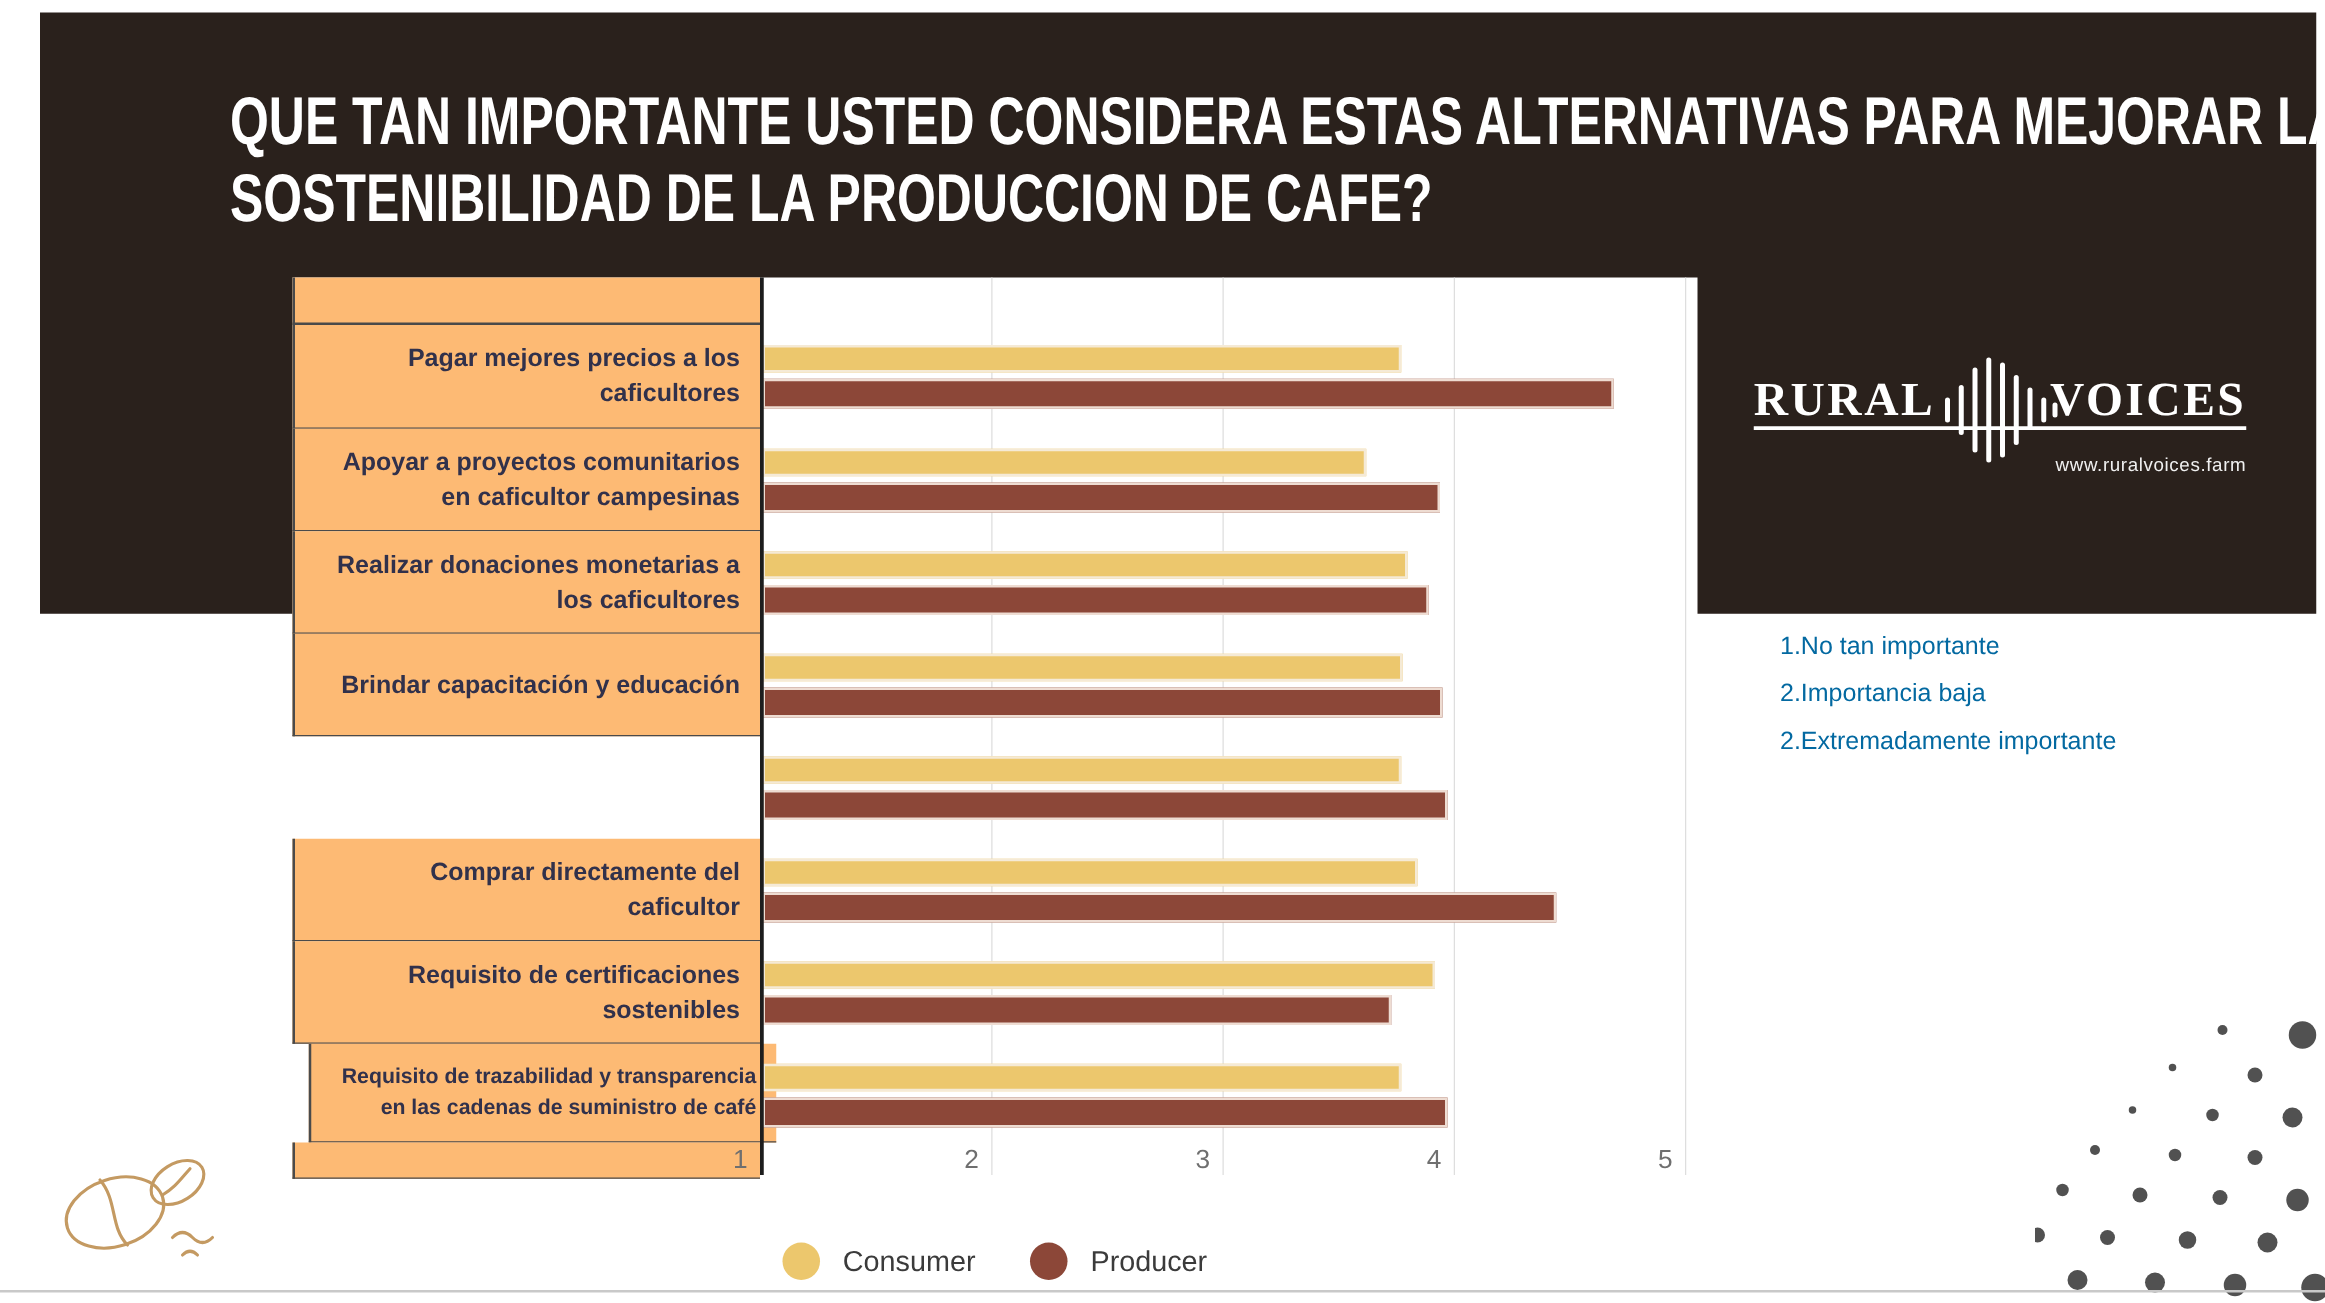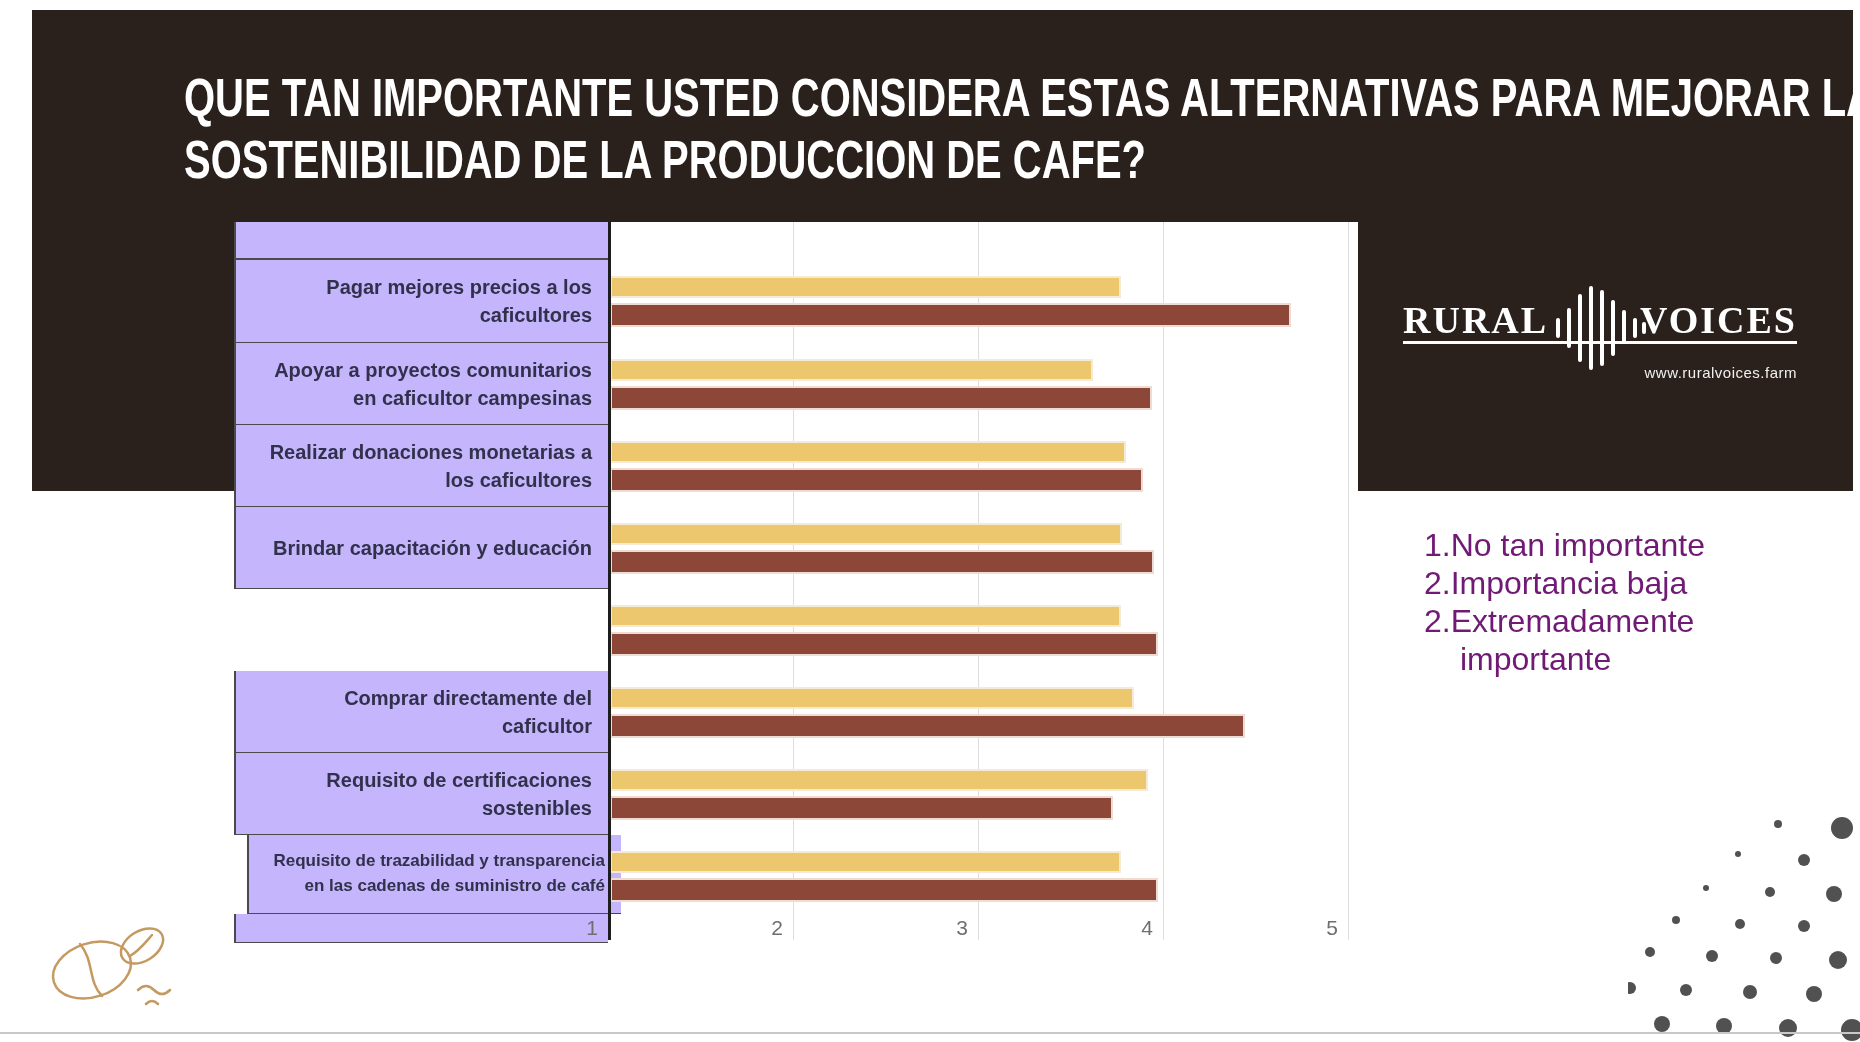--- a/index.html
+++ b/index.html
@@ -9,21 +9,21 @@
   .dark-block{position:absolute;left:32px;top:10px;width:1821px;height:481px;background:#2a211c;}
   .title{position:absolute;left:152px;top:56px;color:#ffffff;}
   .title-line{display:block;white-space:nowrap;font-weight:bold;font-size:54px;line-height:62px;
               transform:scaleX(0.74);transform-origin:left center;letter-spacing:0;}
   
   .chart-panel{position:absolute;left:234px;top:222px;width:1124px;height:721px;background:#ffffff;}
   .vline{position:absolute;top:0;height:718px;}
   .vline.axis{width:3px;background:#1d1d1d;}
   .vline.grid{width:1px;background:#dedede;}
   .trow{position:absolute;left:0;width:374px;box-sizing:border-box;
-        border-left:2px solid #4a4a4a;border-bottom:1px solid #4a4a4a;background:#c4b5fd;}
+        border-left:2px solid #4a4a4a;border-bottom:1px solid #4a4a4a;background:#fdba74;}
   .trow.header{border-bottom:2px solid #4a4a4a;}
   .cat-label{display:flex;height:100%;align-items:center;justify-content:flex-end;
              text-align:right;padding:0 16px 0 14px;color:#31314b;font-weight:bold;
              font-size:20px;line-height:1.4;}
   .cat-label.small{font-size:17px;line-height:1.45;}
   .bar{position:absolute;box-sizing:border-box;}
   .bar.consumer{border:2px solid #f5ead6;}
   .bar.producer{border:2px solid #eedcd2;}
   .tick{position:absolute;width:40px;text-align:right;font-size:21px;color:#6f6f6f;}
   
@@ -34,22 +34,22 @@
   .legend-label{font-size:23px;color:#3b3b3b;}
   
   .logo{position:absolute;left:1403px;top:298px;width:394px;color:#ffffff;}
   .logo-row{position:relative;display:flex;justify-content:space-between;align-items:baseline;
             font-family:"Liberation Serif",serif;font-weight:bold;font-size:38px;letter-spacing:2px;
             padding-bottom:10px;}
   .logo-line{position:absolute;left:0;right:0;bottom:8px;height:3px;background:#ffffff;}
   .logo-wave{position:absolute;left:50%;transform:translateX(-50%);bottom:-24px;}
   .logo-url{margin-top:12px;text-align:right;font-size:15px;color:#f0f0f0;letter-spacing:0.5px;}
   
-  .scale-list{position:absolute;left:1424px;top:526px;width:304px;color:#701a75;
-              font-size:32px;line-height:38px;}
+  .scale-list{position:absolute;left:1424px;top:498px;width:304px;color:#0369a1;
+              font-size:20px;line-height:38px;}
   .scale-item{padding-left:36px;text-indent:-36px;}
   
   .beans{position:absolute;left:42px;top:912px;}
   .dots{position:absolute;left:1628px;top:812px;}
   .bottom-rule{position:absolute;left:0;top:1032px;width:1860px;height:2px;background:#c9c9c9;}
 </style>
 </head>
 <body>
 
 <div class="slide">
@@ -128,20 +128,30 @@
       <div class="bar producer" title="Producer: 3.96" style="left: 376px; top: 656px; height: 24px; width: 548px; background: rgb(140, 71, 56);"></div>
       <div class="trow" style="top: 692px; height: 29px;"></div>
       <div class="vline axis" style="left: 374px;"></div>
       <div class="tick" style="left: 324px; top: 694px;">1</div>
       <div class="tick" style="left: 509px; top: 694px;">2</div>
       <div class="tick" style="left: 694px; top: 694px;">3</div>
       <div class="tick" style="left: 879px; top: 694px;">4</div>
       <div class="tick" style="left: 1064px; top: 694px;">5</div>
     </div>
 
+  <div class="legend" id="legend">
+      <div class="legend-item">
+        <span class="legend-swatch" style="background: rgb(236, 199, 109);"></span>
+        <span class="legend-label">Consumer</span>
+      </div>
+      <div class="legend-item">
+        <span class="legend-swatch" style="background: rgb(140, 71, 56);"></span>
+        <span class="legend-label">Producer</span>
+      </div>
+    </div>
 
   <div class="scale-list" id="scaleList">
       <div class="scale-item">1.No tan importante</div>
       <div class="scale-item">2.Importancia baja</div>
       <div class="scale-item">2.Extremadamente importante</div>
     </div>
 
   <svg class="beans" width="140" height="112" viewBox="0 0 140 112">
     <g stroke="#c49a62" stroke-width="2.5" fill="none" stroke-linecap="round">
       <ellipse cx="50" cy="58" rx="40" ry="27" transform="rotate(-18 50 58)"></ellipse>

